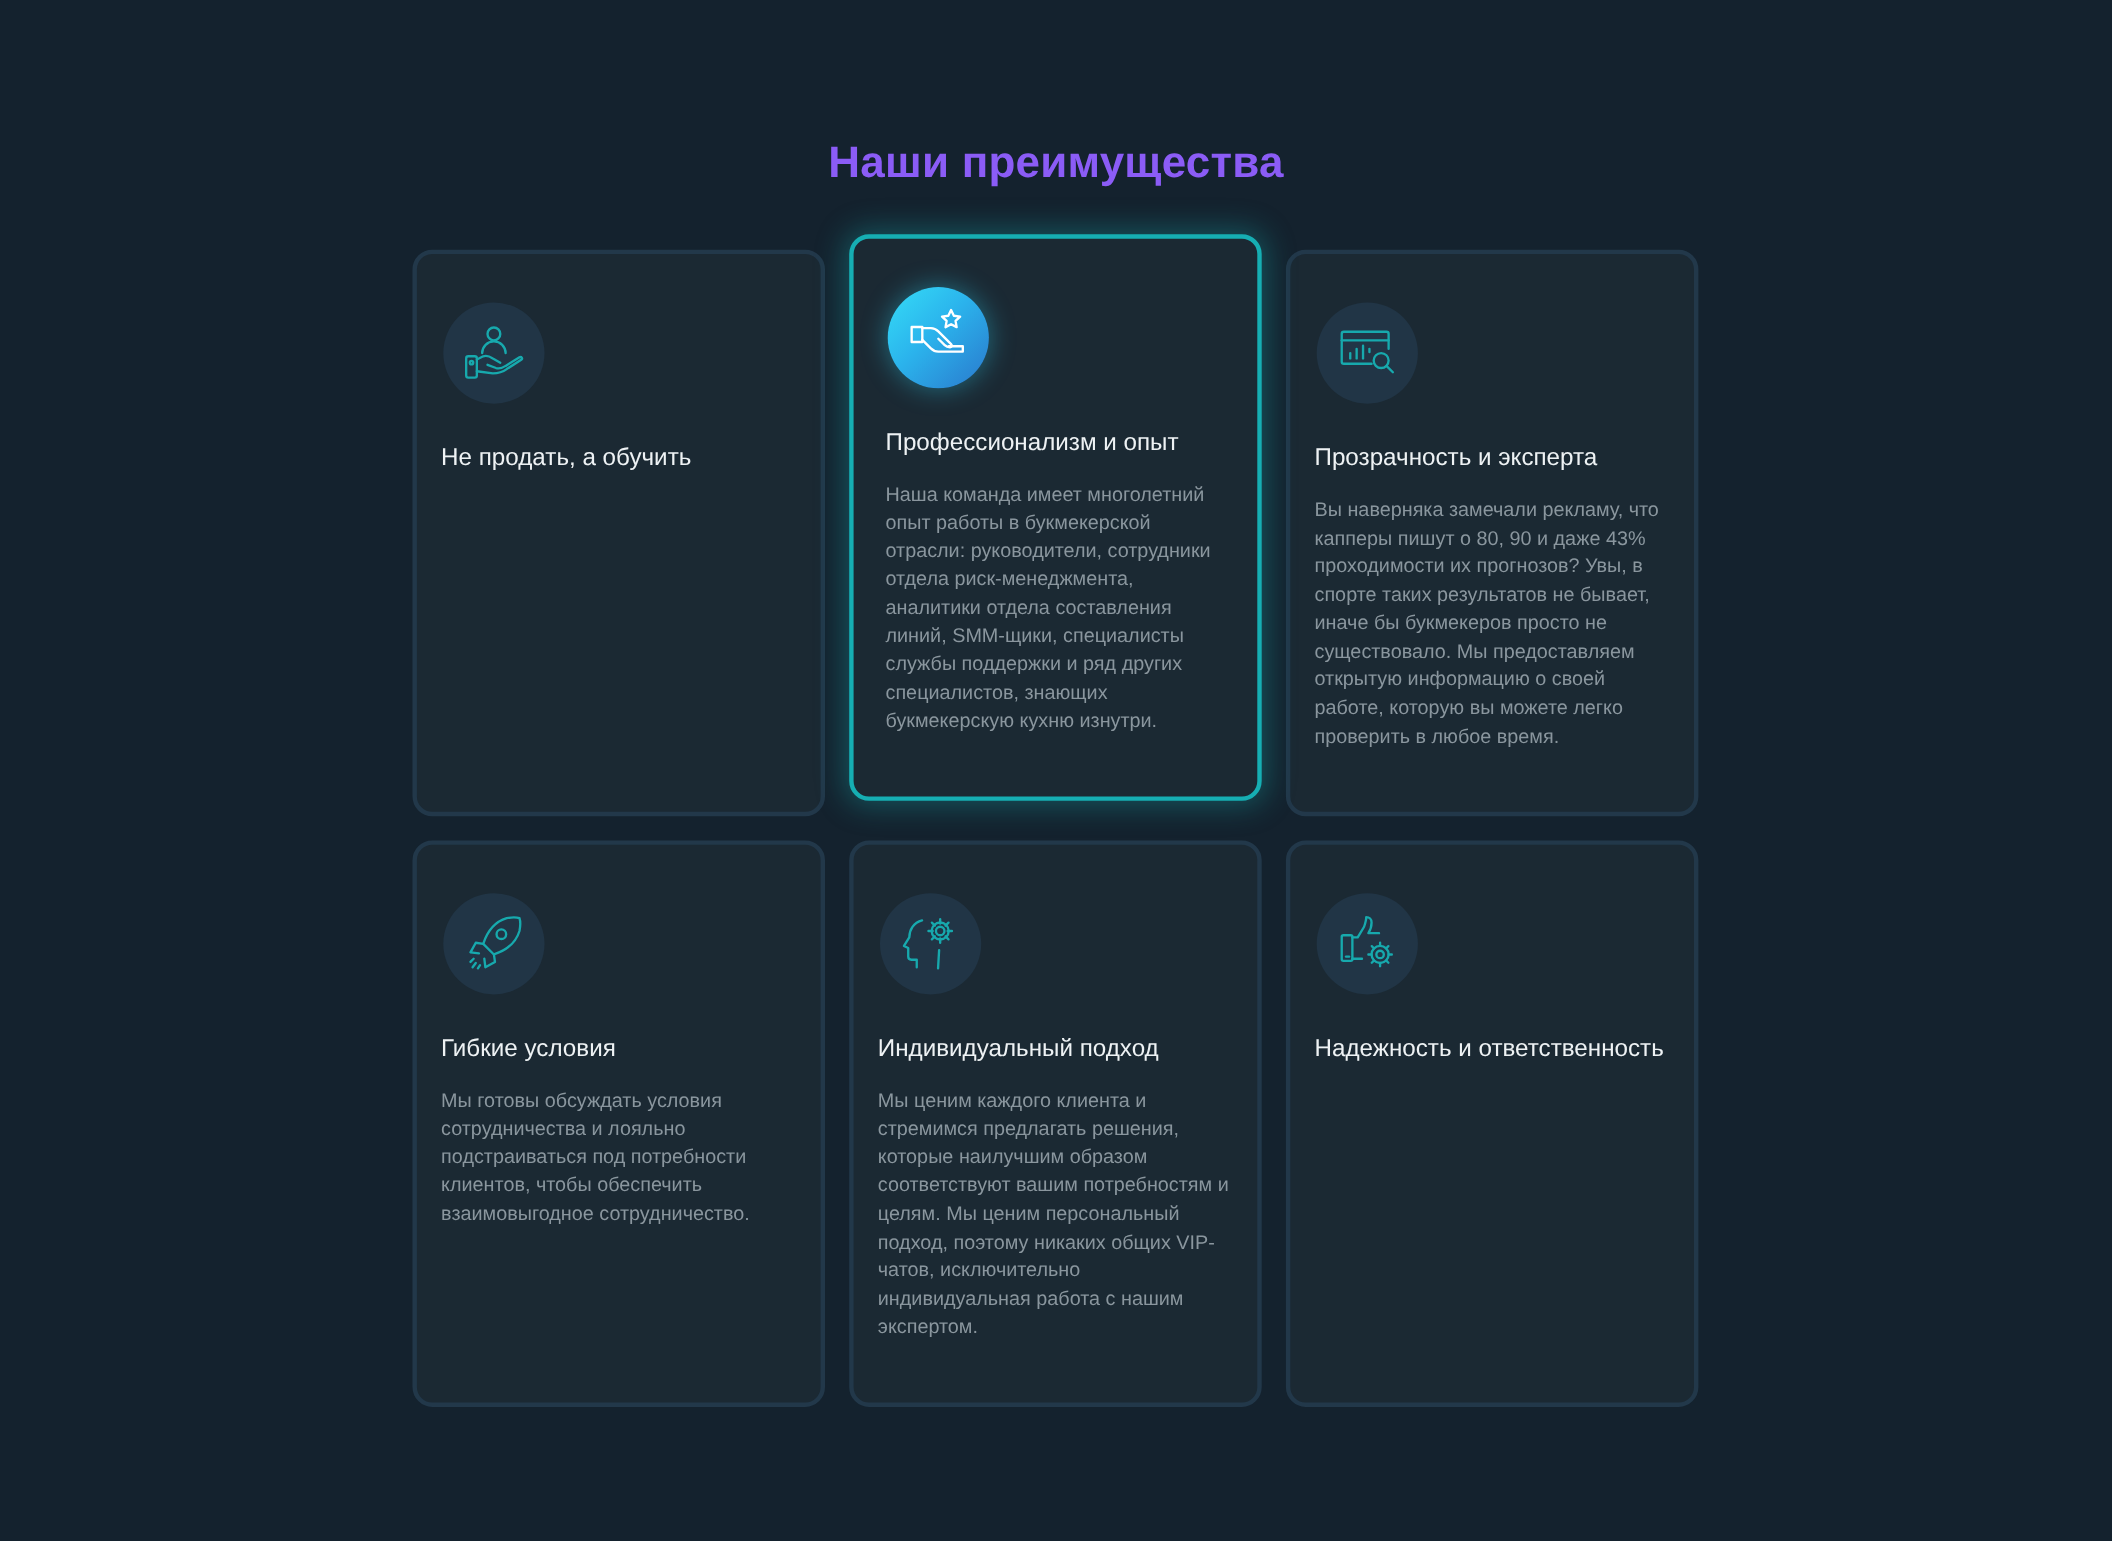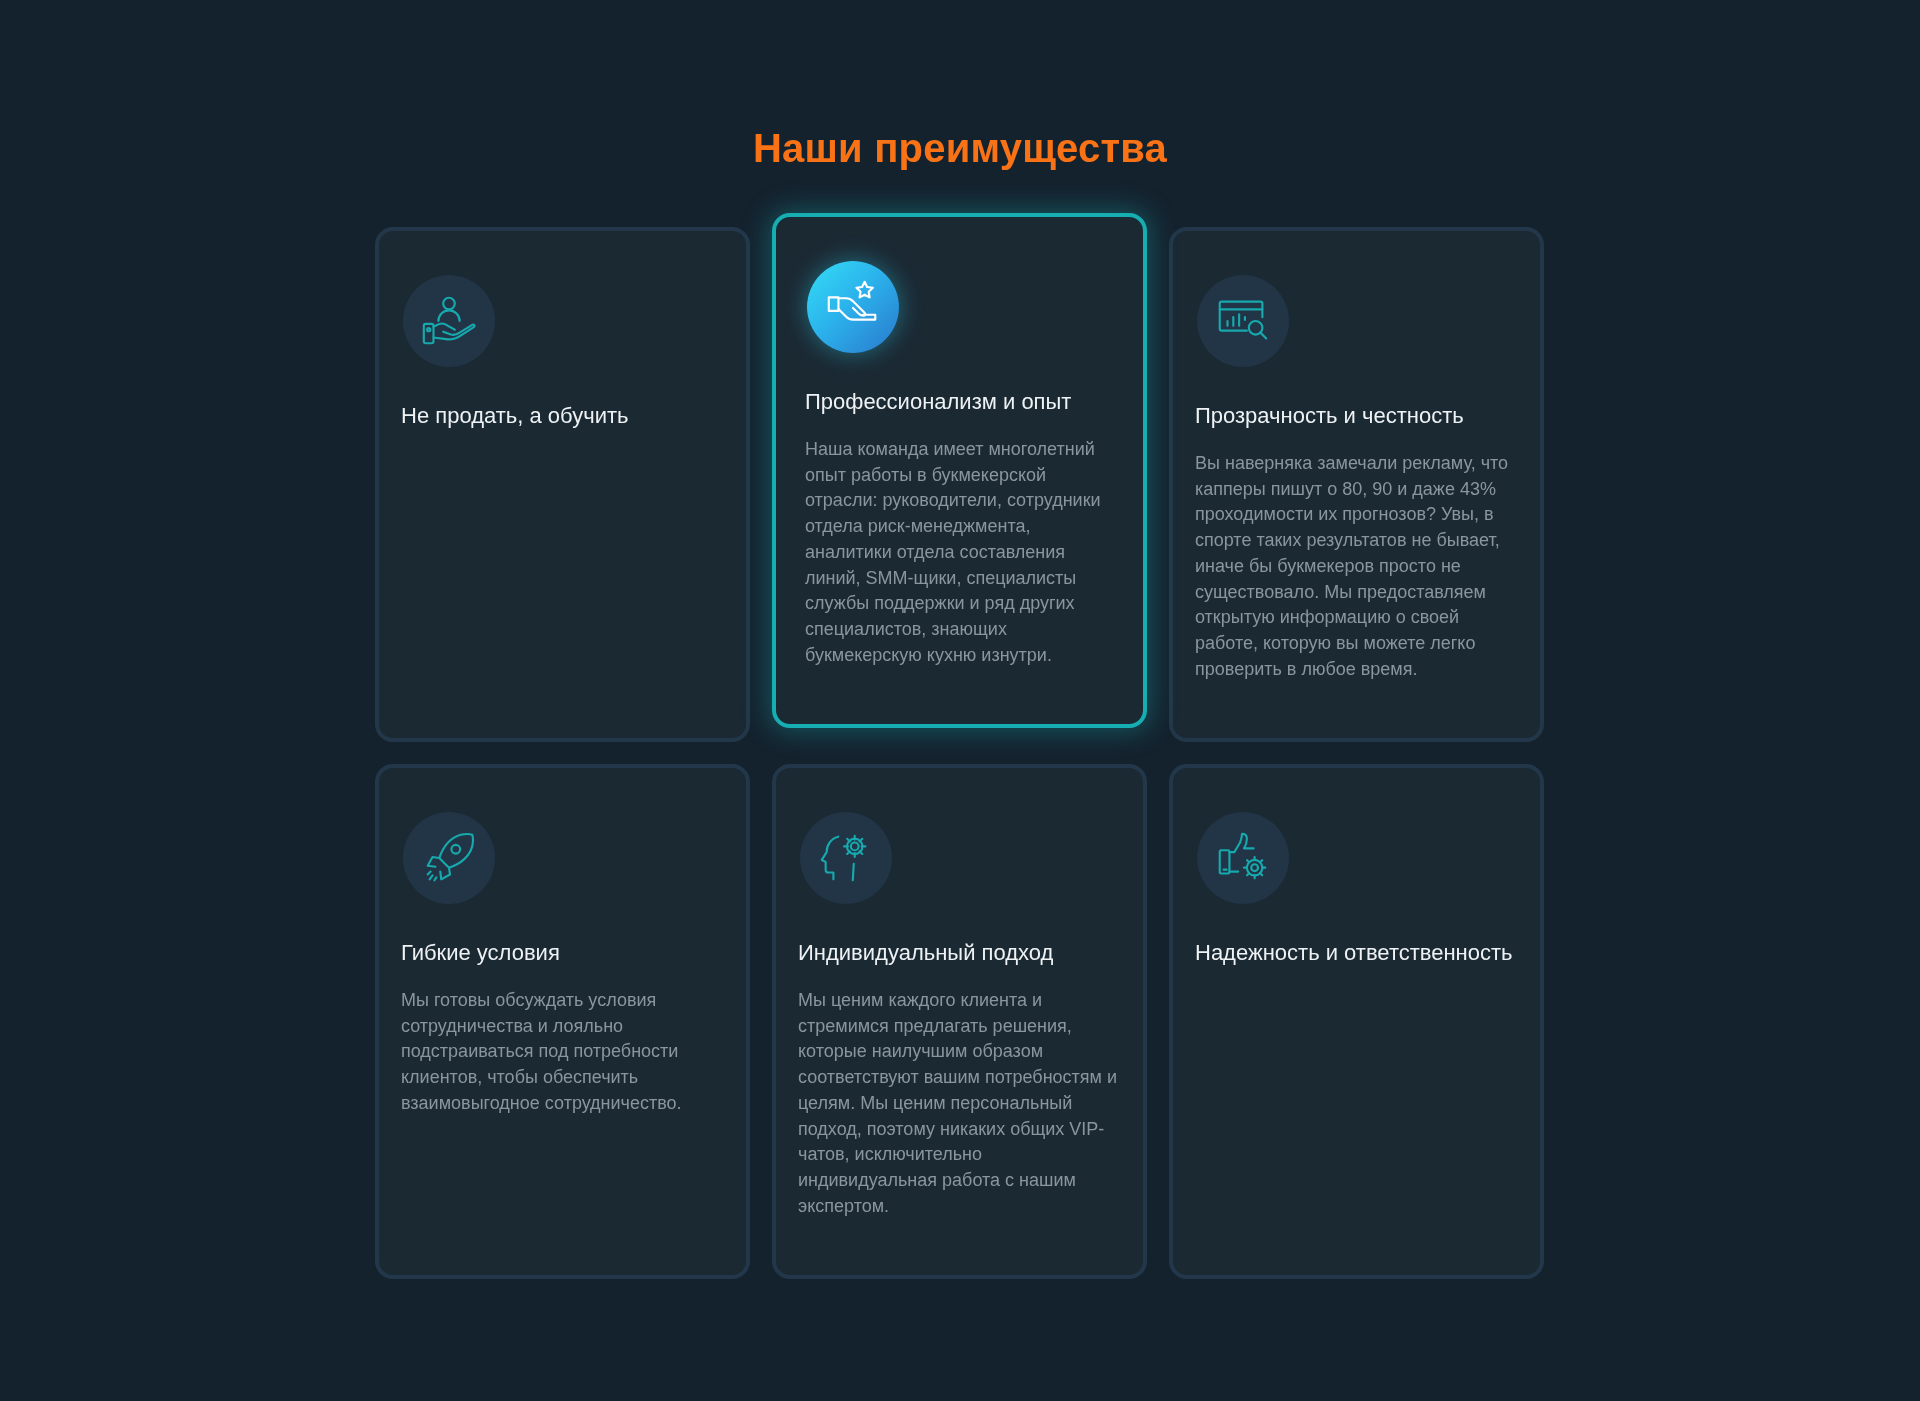--- a/index.html
+++ b/index.html
@@ -20,21 +20,21 @@
       height: 1401px;
     }
     .section-title {
       position: absolute;
       left: 0;
       top: 120px;
       width: 1920px;
       text-align: center;
       font-size: 40px;
       font-weight: 700;
-      color: #f97316;
+      color: #8b5cf6;
       letter-spacing: 0.2px;
       line-height: 56px;
     }
     .grid {
       position: absolute;
       left: 375px;
       top: 227px;
       width: 1170px;
       display: grid;
       grid-template-columns: 375px 375px 375px;
@@ -137,21 +137,21 @@
           <path d="M36 42 h-26 c-1.5 0 -2 -0.5 -2 -2 v-26 c0 -1.5 0.5 -2 2 -2 h40 c1.5 0 2 0.5 2 2 v14"></path>
           <path d="M8 20 h44"></path>
           <path d="M16 37 v-5"></path>
           <path d="M22 37 v-9"></path>
           <path d="M28 37 v-12"></path>
           <path d="M34 31 v-3"></path>
           <circle cx="45" cy="39" r="7"></circle>
           <path d="M50 44 l6 6"></path>
         </svg>
       </div>
-      <div class="card-title">Прозрачность и честность</div>
+      <div class="card-title">Прозрачность и эксперта</div>
       <p class="card-text">Вы наверняка замечали рекламу, что капперы пишут о 80, 90 и даже 43% проходимости их прогнозов? Увы, в спорте таких результатов не бывает, иначе бы букмекеров просто не существовало. Мы предоставляем открытую информацию о своей работе, которую вы можете легко проверить в любое время.</p>
     </div>
 
     <div class="card">
       <div class="icon-wrap">
         <svg viewBox="0 0 64 64">
           <path d="M44 8 c-10 3 -18 12 -22 24 l10 10 c12 -4 21 -12 24 -22 c1 -5 1 -9 0 -12 c-3 -1 -7 -1 -12 0 z"></path>
           <circle cx="39" cy="23" r="4.5"></circle>
           <path d="M22 32 l-7 -1 l-5 9 l8 1"></path>
           <path d="M32 42 l1 7 l-9 5 l-1 -8"></path>

